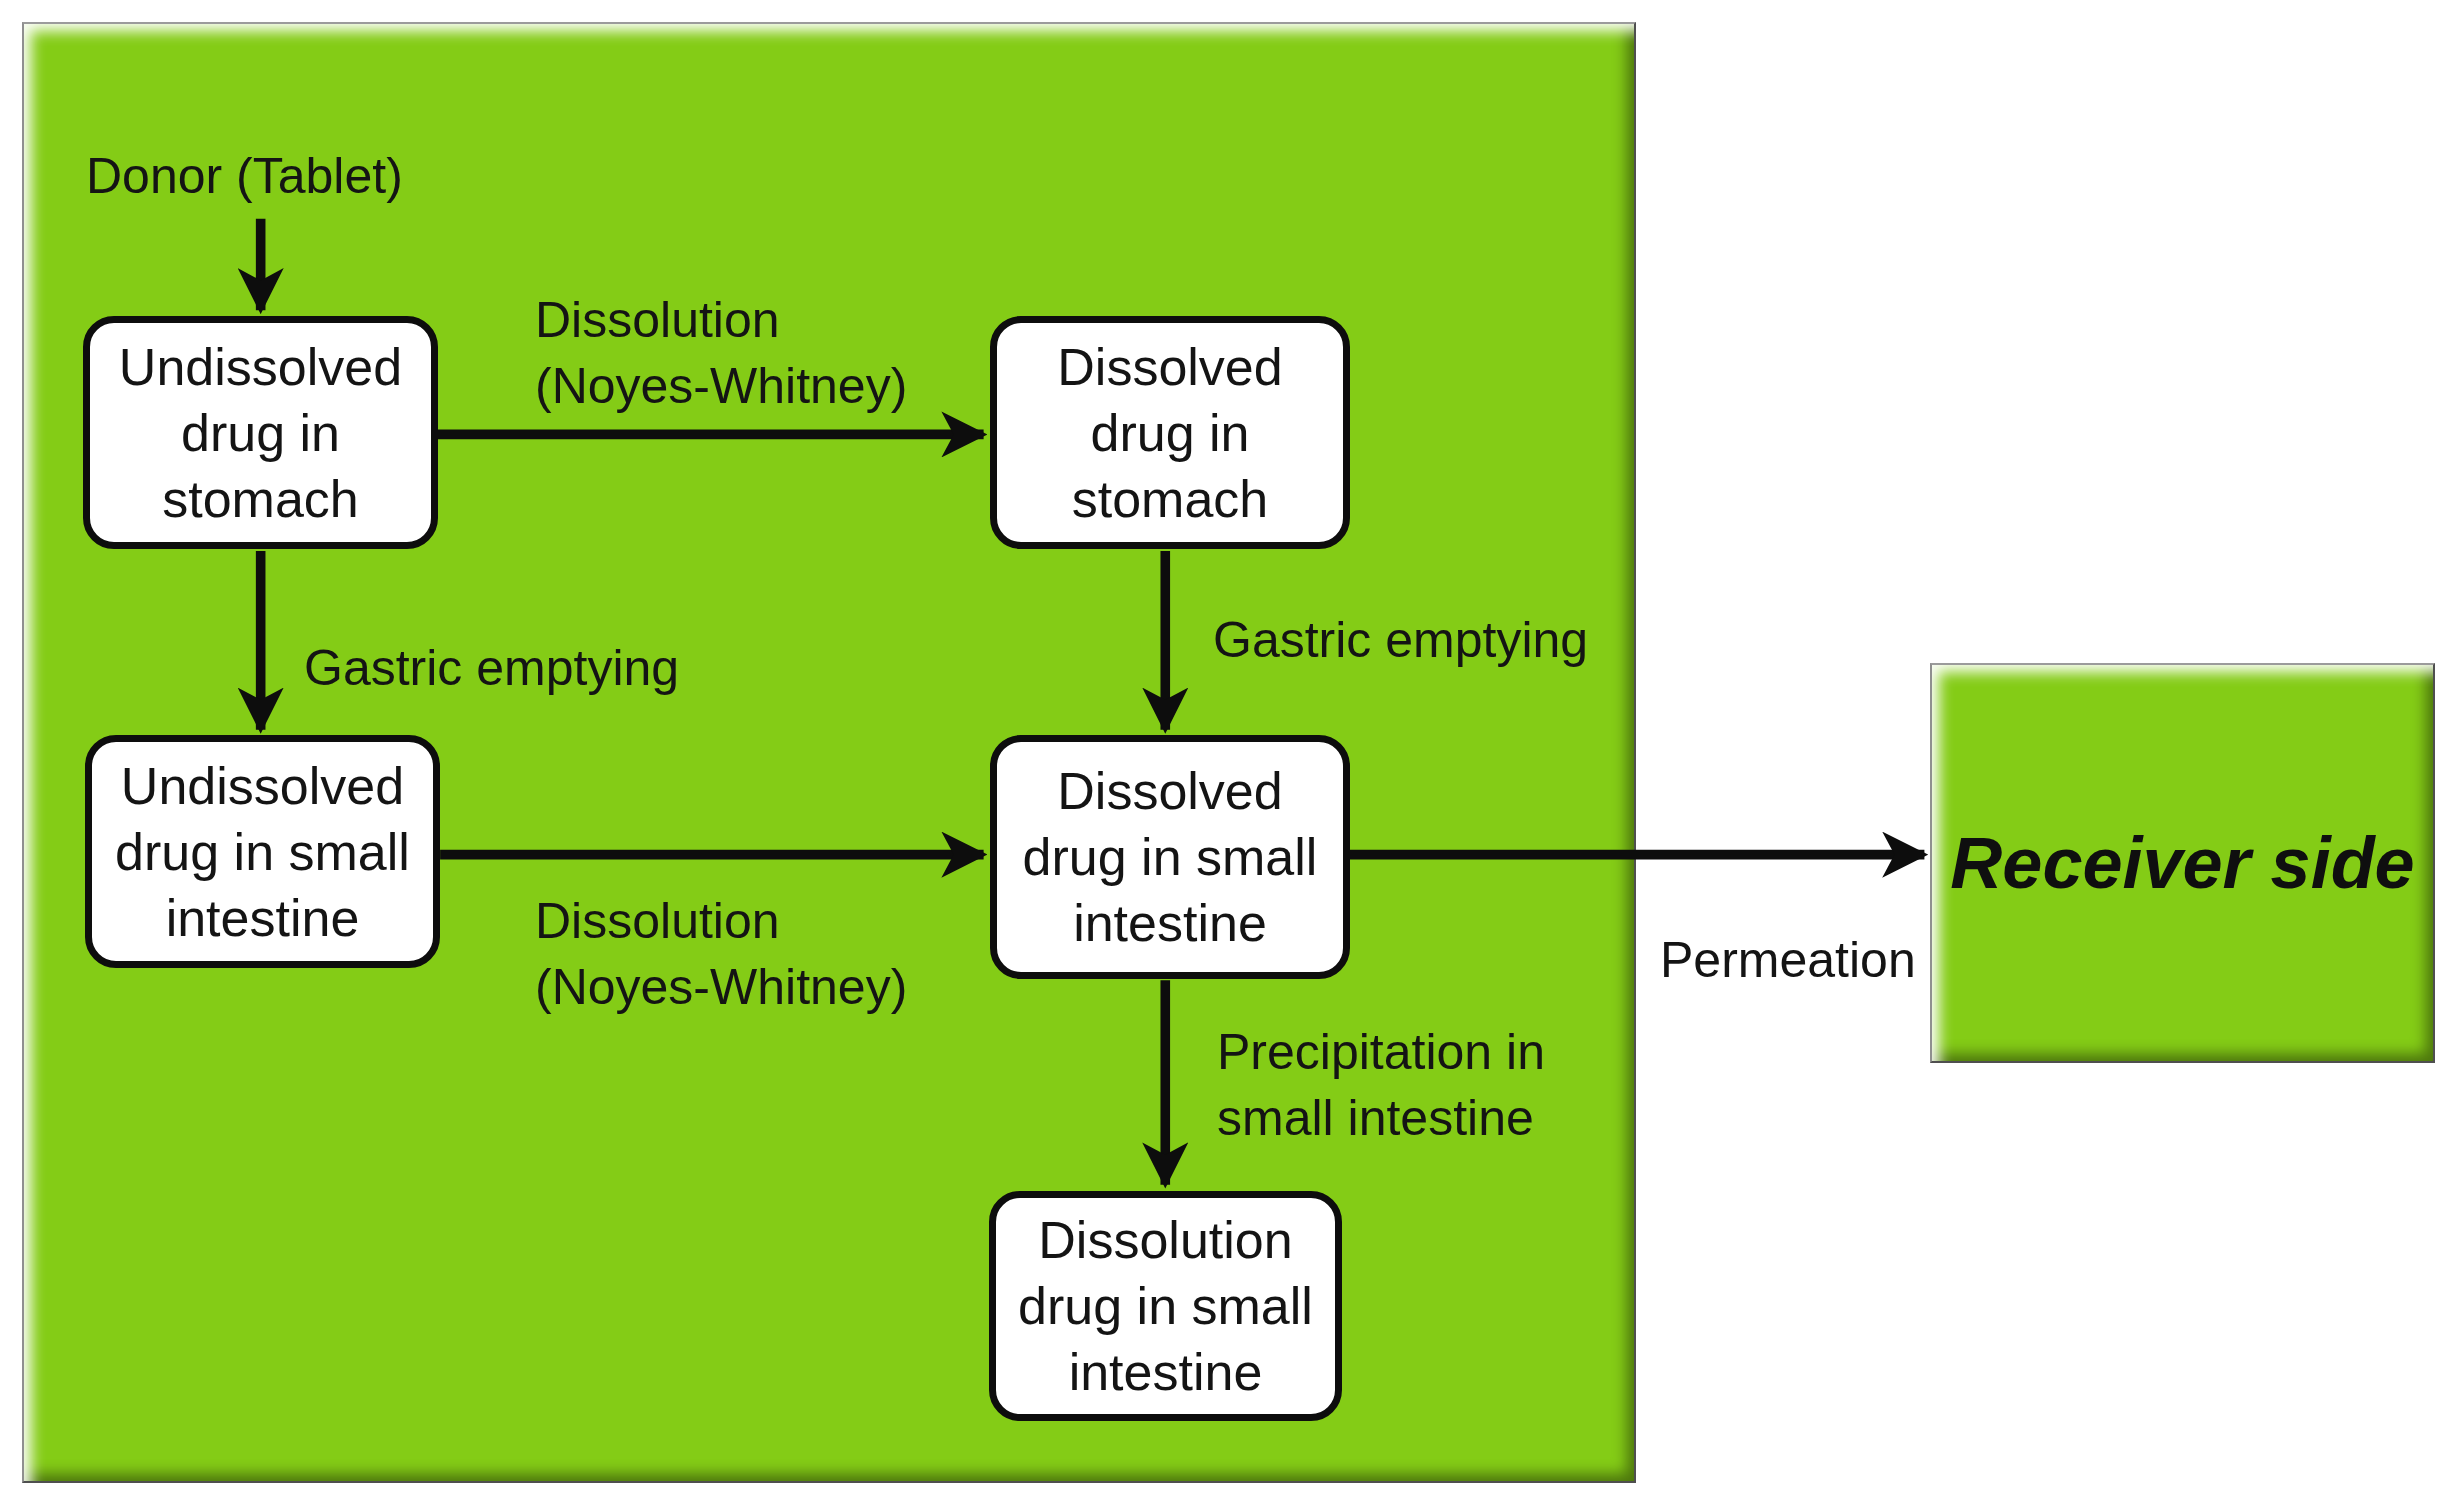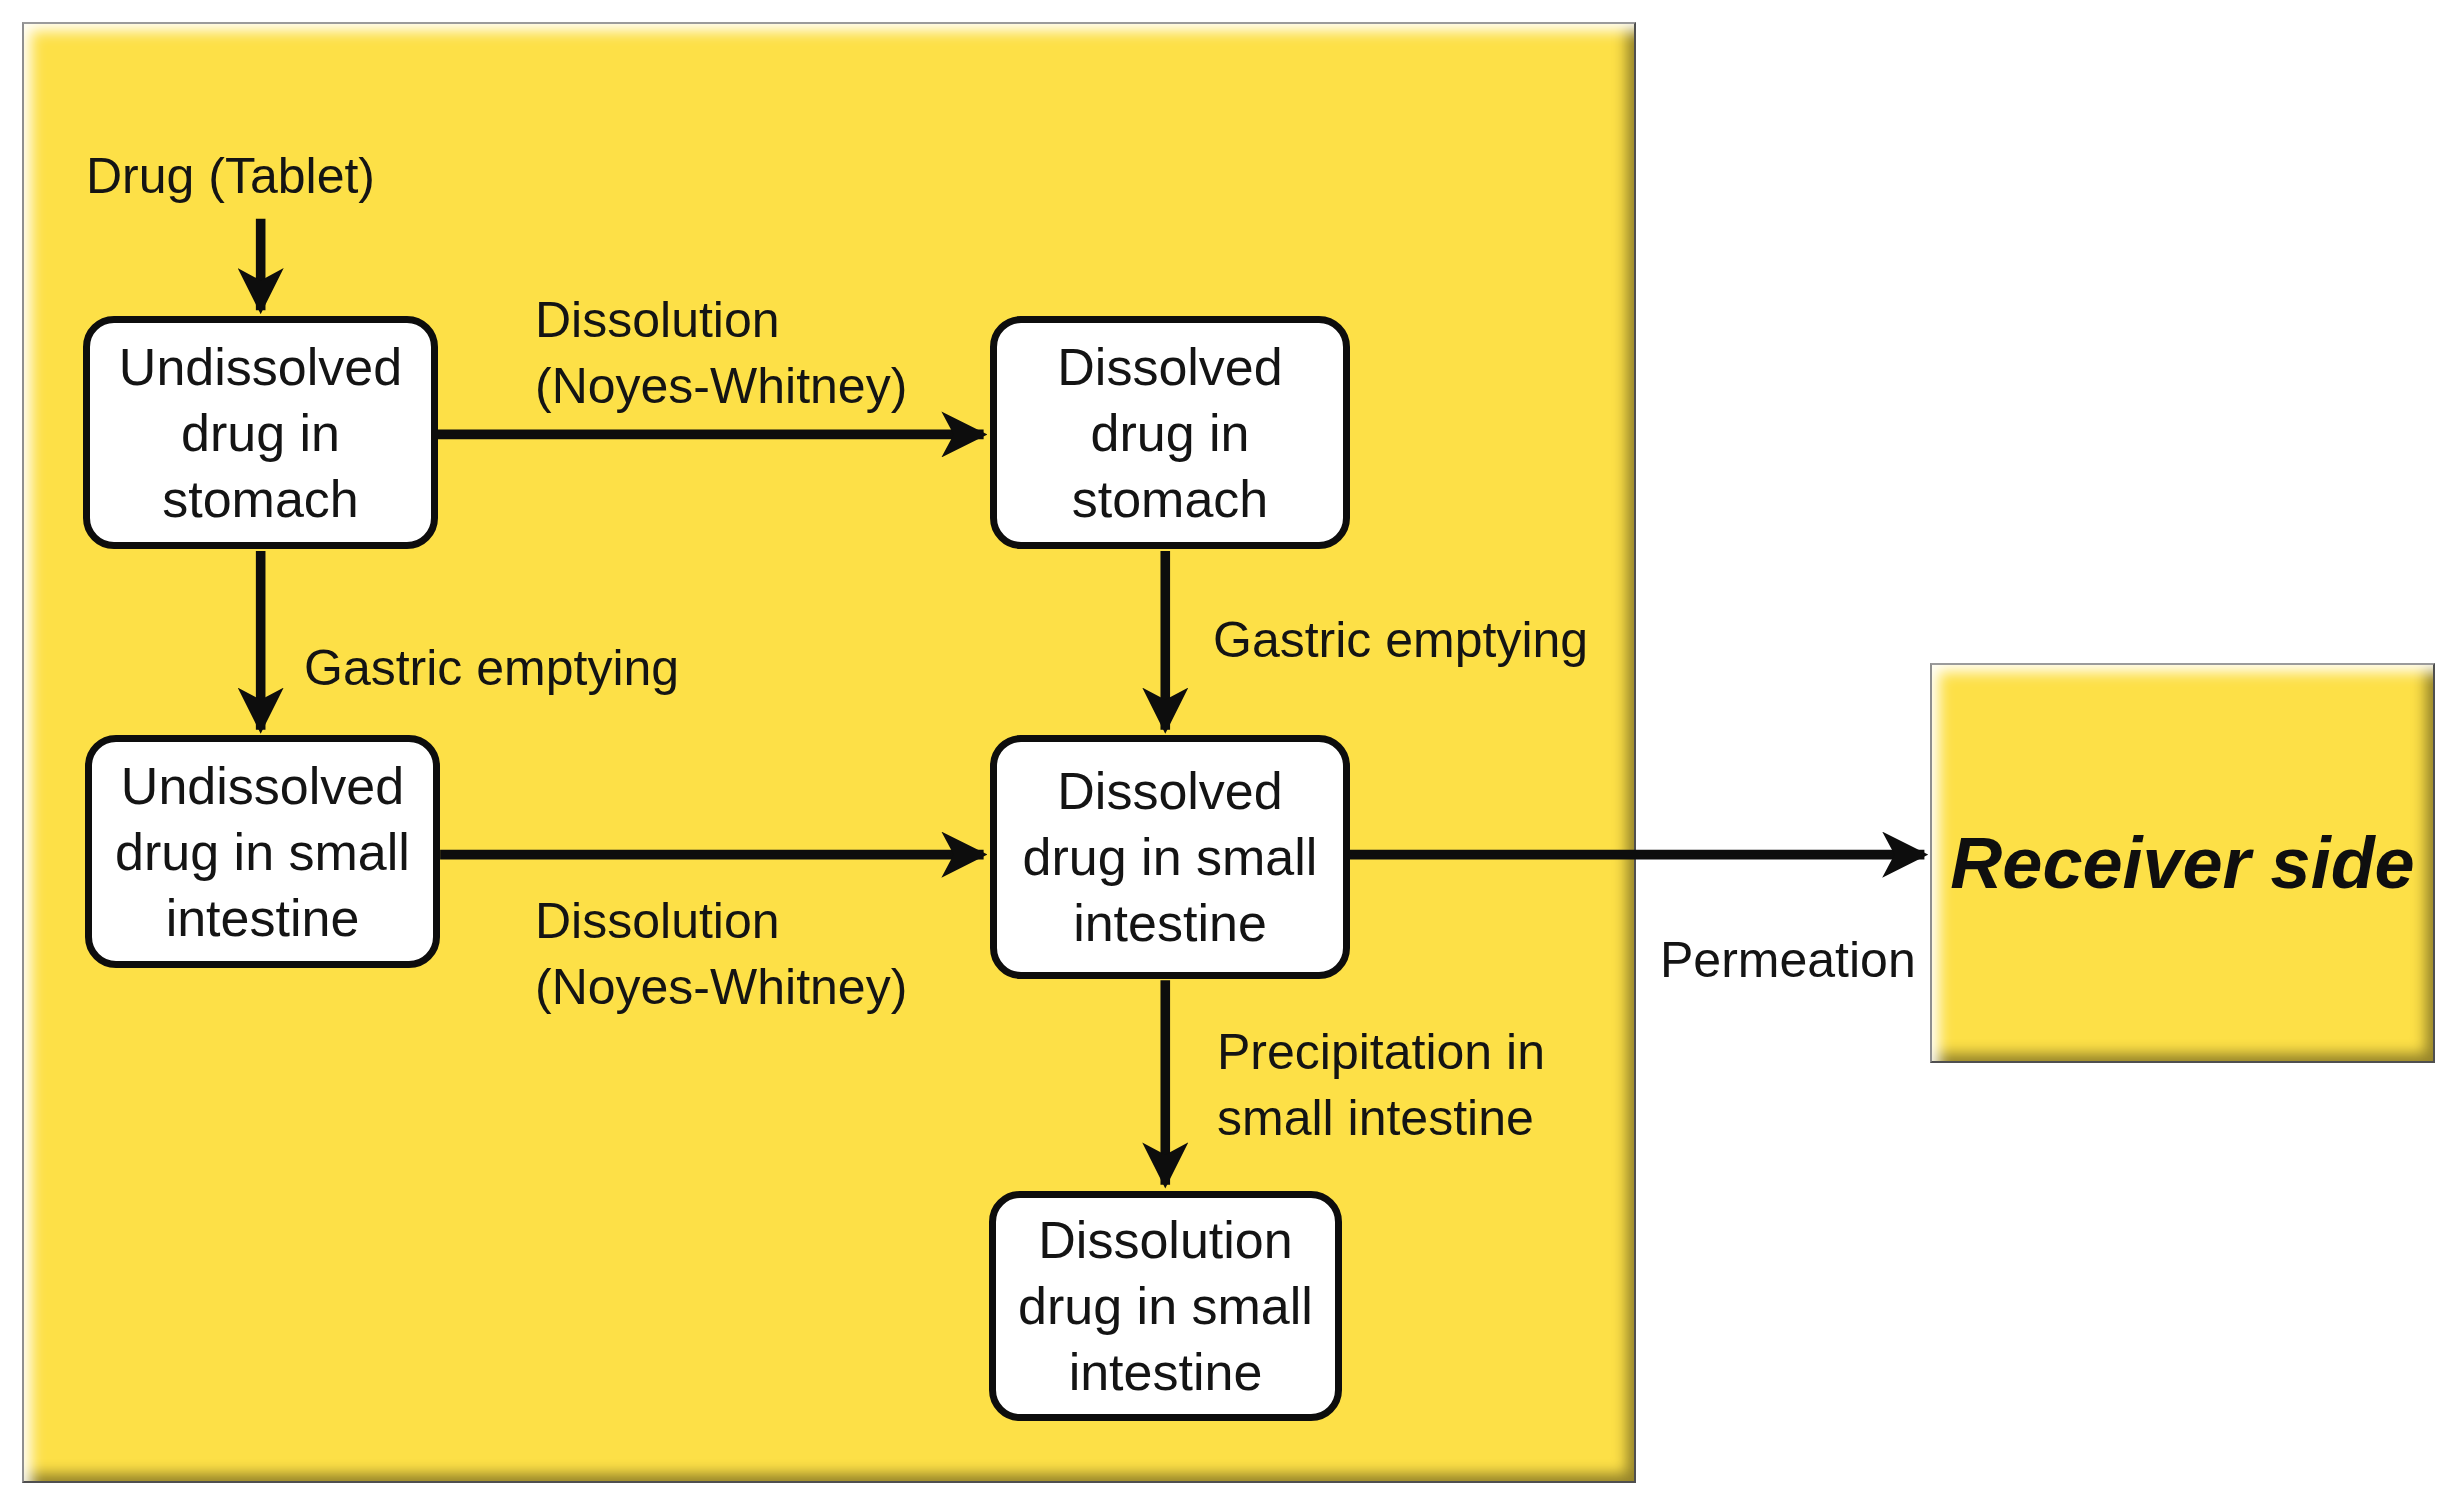--- a/index.html
+++ b/index.html
@@ -1,20 +1,20 @@
 <!DOCTYPE html>
 <html style="font-size:11.8px"><head>
 <meta charset="utf-8">
 <style>
   html,body{margin:0;padding:0;background:#ffffff;}
   .canvas{
     position:relative;width:2462px;height:1498px;background:#ffffff;overflow:hidden;
     font-family:"Liberation Sans","DejaVu Sans",sans-serif;color:#141414;
   }
-  .panel{position:absolute;background:#fde047;box-sizing:border-box;
+  .panel{position:absolute;background:#84cc16;box-sizing:border-box;
     border:2.2px solid;border-color:#9b9b9b #4f4f4f #4f4f4f #8f8f8f;
     box-shadow:
       inset 16.2px 16.2px 13.3px -8.9px rgba(255,255,255,0.96),
       inset -16.2px -16.2px 13.3px -8.9px rgba(0,0,0,0.42);
   }
   .donor-panel{left:22px;top:22px;width:1614px;height:1461px;}
   .receiver-panel{left:1930px;top:663px;width:505px;height:400px;
     display:flex;align-items:center;justify-content:center;}
   .title{font-weight:bold;font-style:italic;font-size:72px;line-height:83px;color:#0f0f0f;}
   .donor-title{position:absolute;left:20.7px;top:74px;width:1614px;text-align:center;}
@@ -42,21 +42,21 @@
 
 <div class="canvas">
 
   <div class="panel donor-panel"></div>
 
   <div class="panel receiver-panel">
     <span class="title">Receiver side</span>
   </div>
 
 
-  <div class="lbl lbl-drug-tablet">Drug (Tablet)</div>
+  <div class="lbl lbl-drug-tablet">Donor (Tablet)</div>
 
   <svg class="arrows" viewBox="0 0 3334 2028" xmlns="http://www.w3.org/2000/svg">
     <defs>
       <marker id="head" viewBox="0 0 12 12" refX="11" refY="6" markerWidth="4.8" markerHeight="4.8" orient="auto" markerUnits="strokeWidth">
         <path d="M0,0 L12,6 L0,12 L3.2,6 Z" fill="#0d0d0d"></path>
       </marker>
     </defs>
     <line x1="353" y1="296" x2="353" y2="420" marker-end="url(#head)"></line>
     <line x1="593" y1="588" x2="1332" y2="588" marker-end="url(#head)"></line>
     <line x1="353" y1="746" x2="353" y2="988" marker-end="url(#head)"></line>

